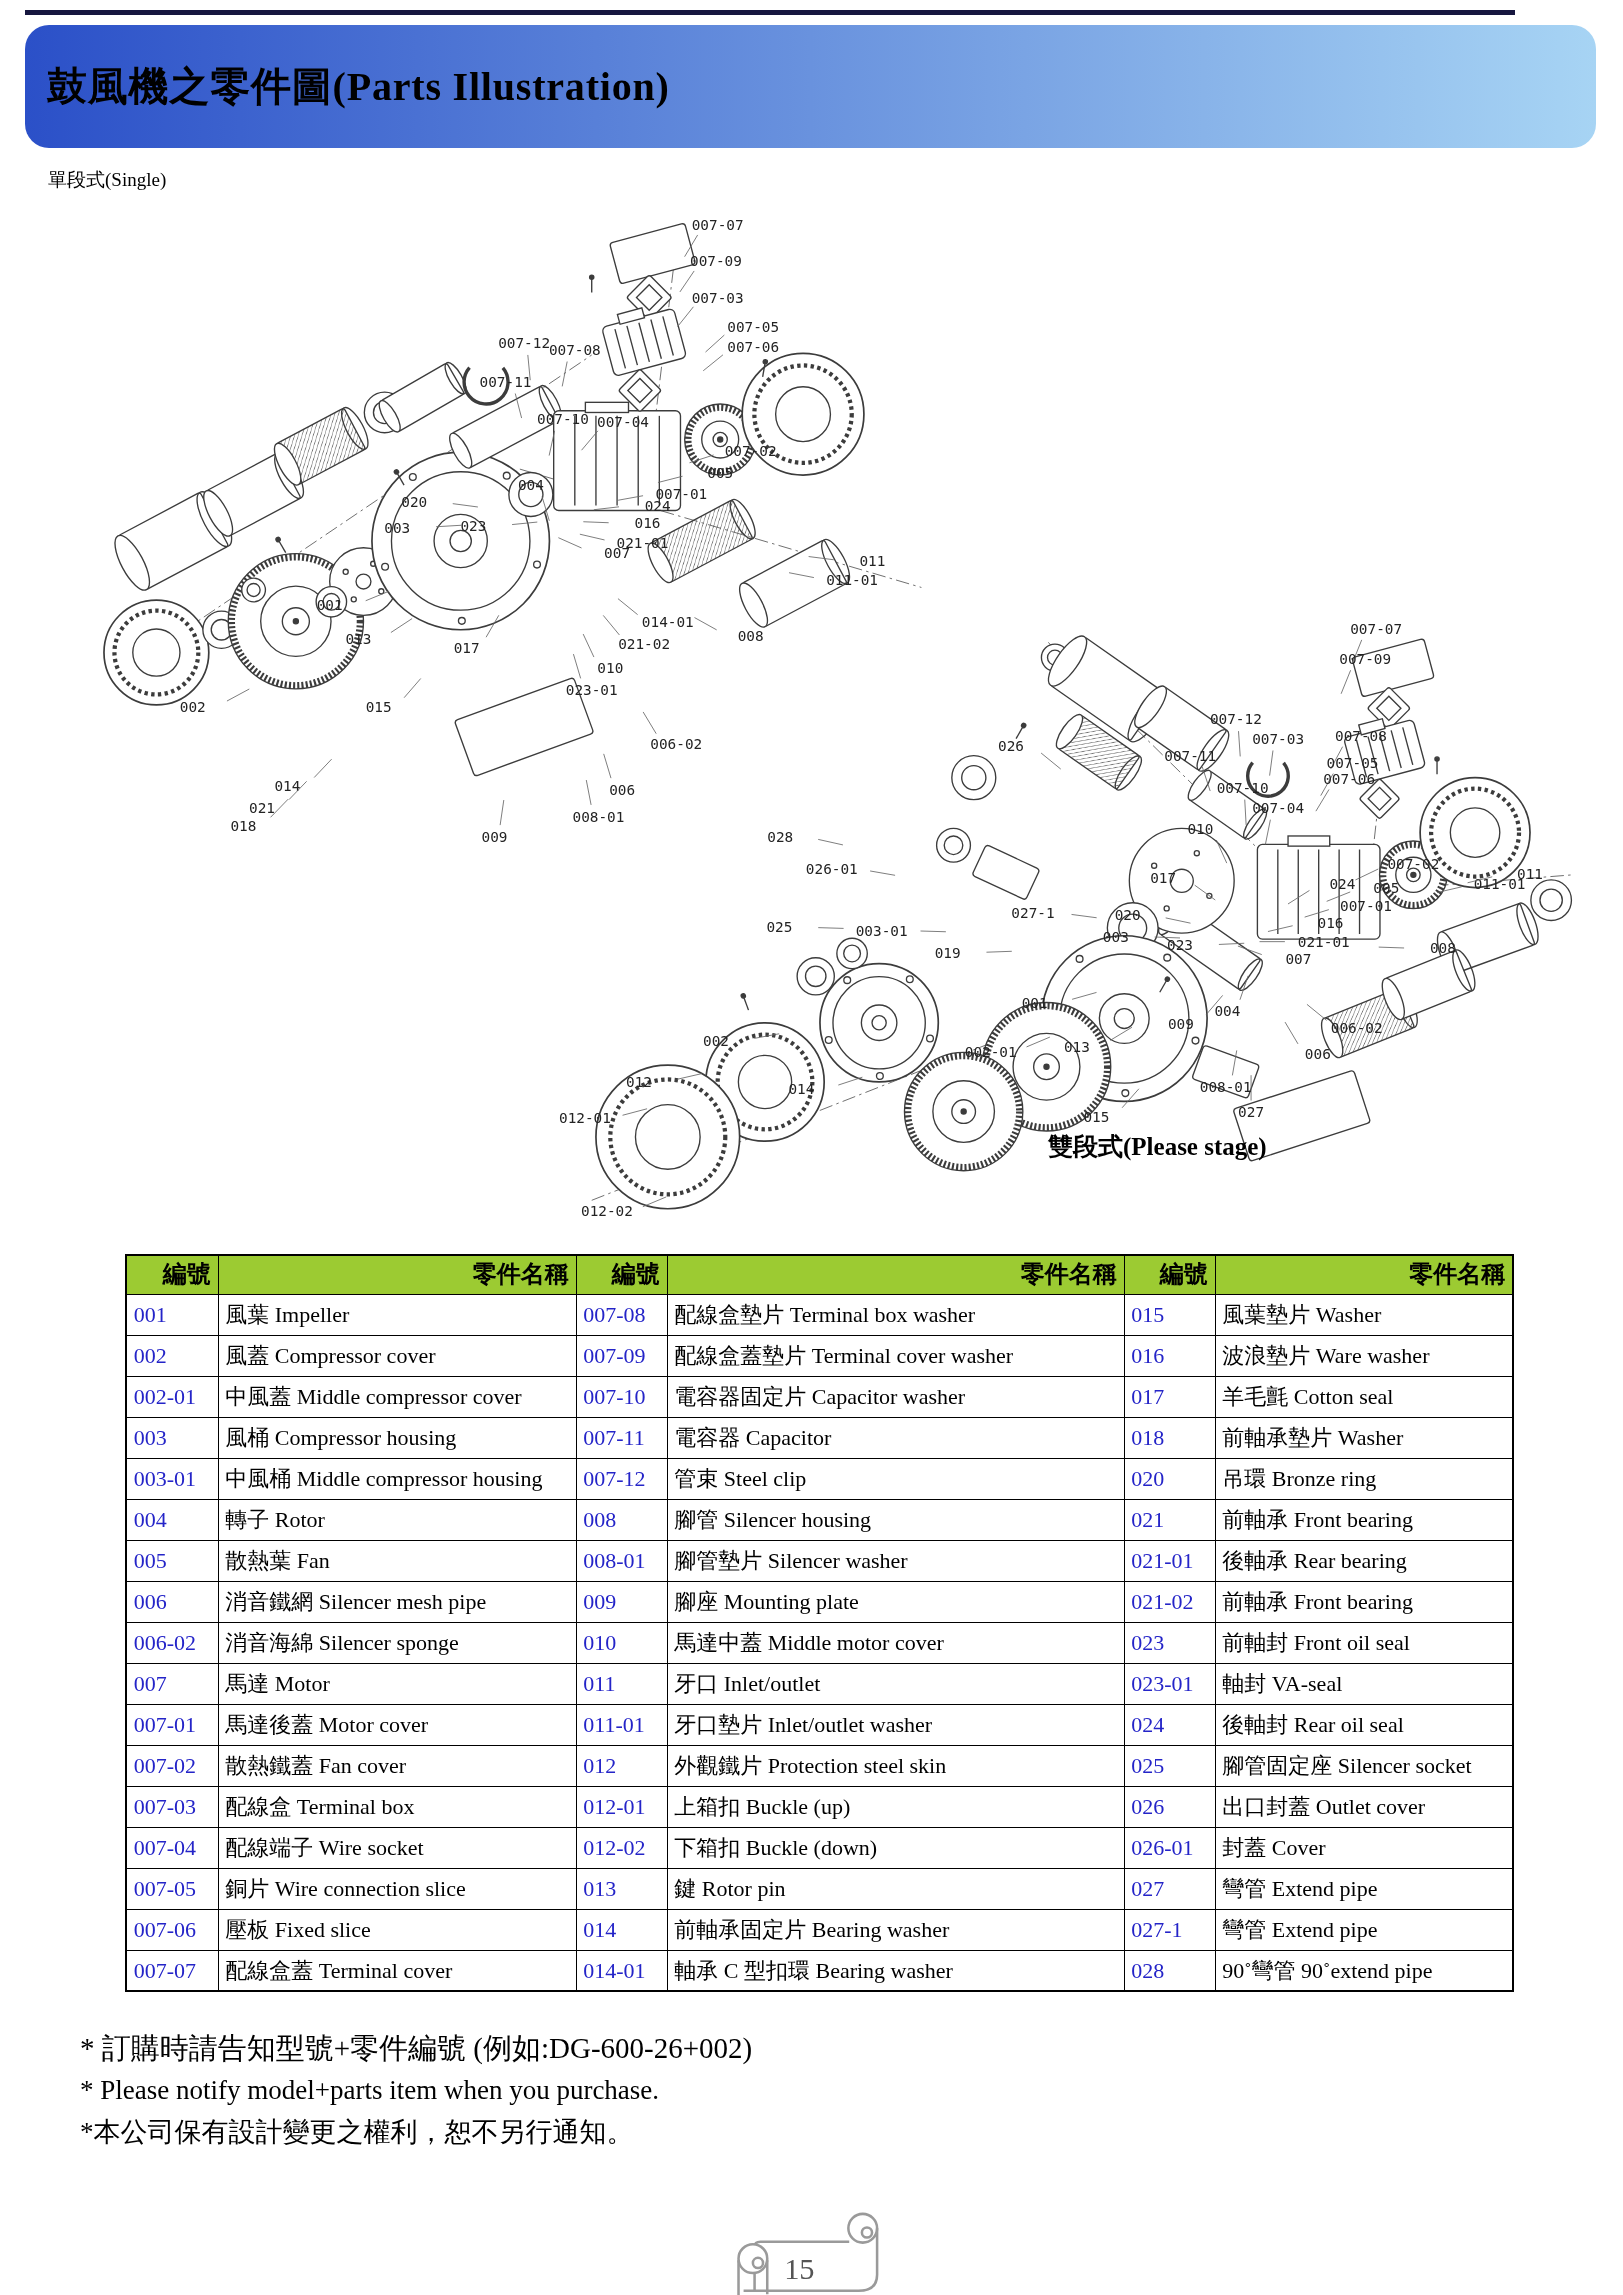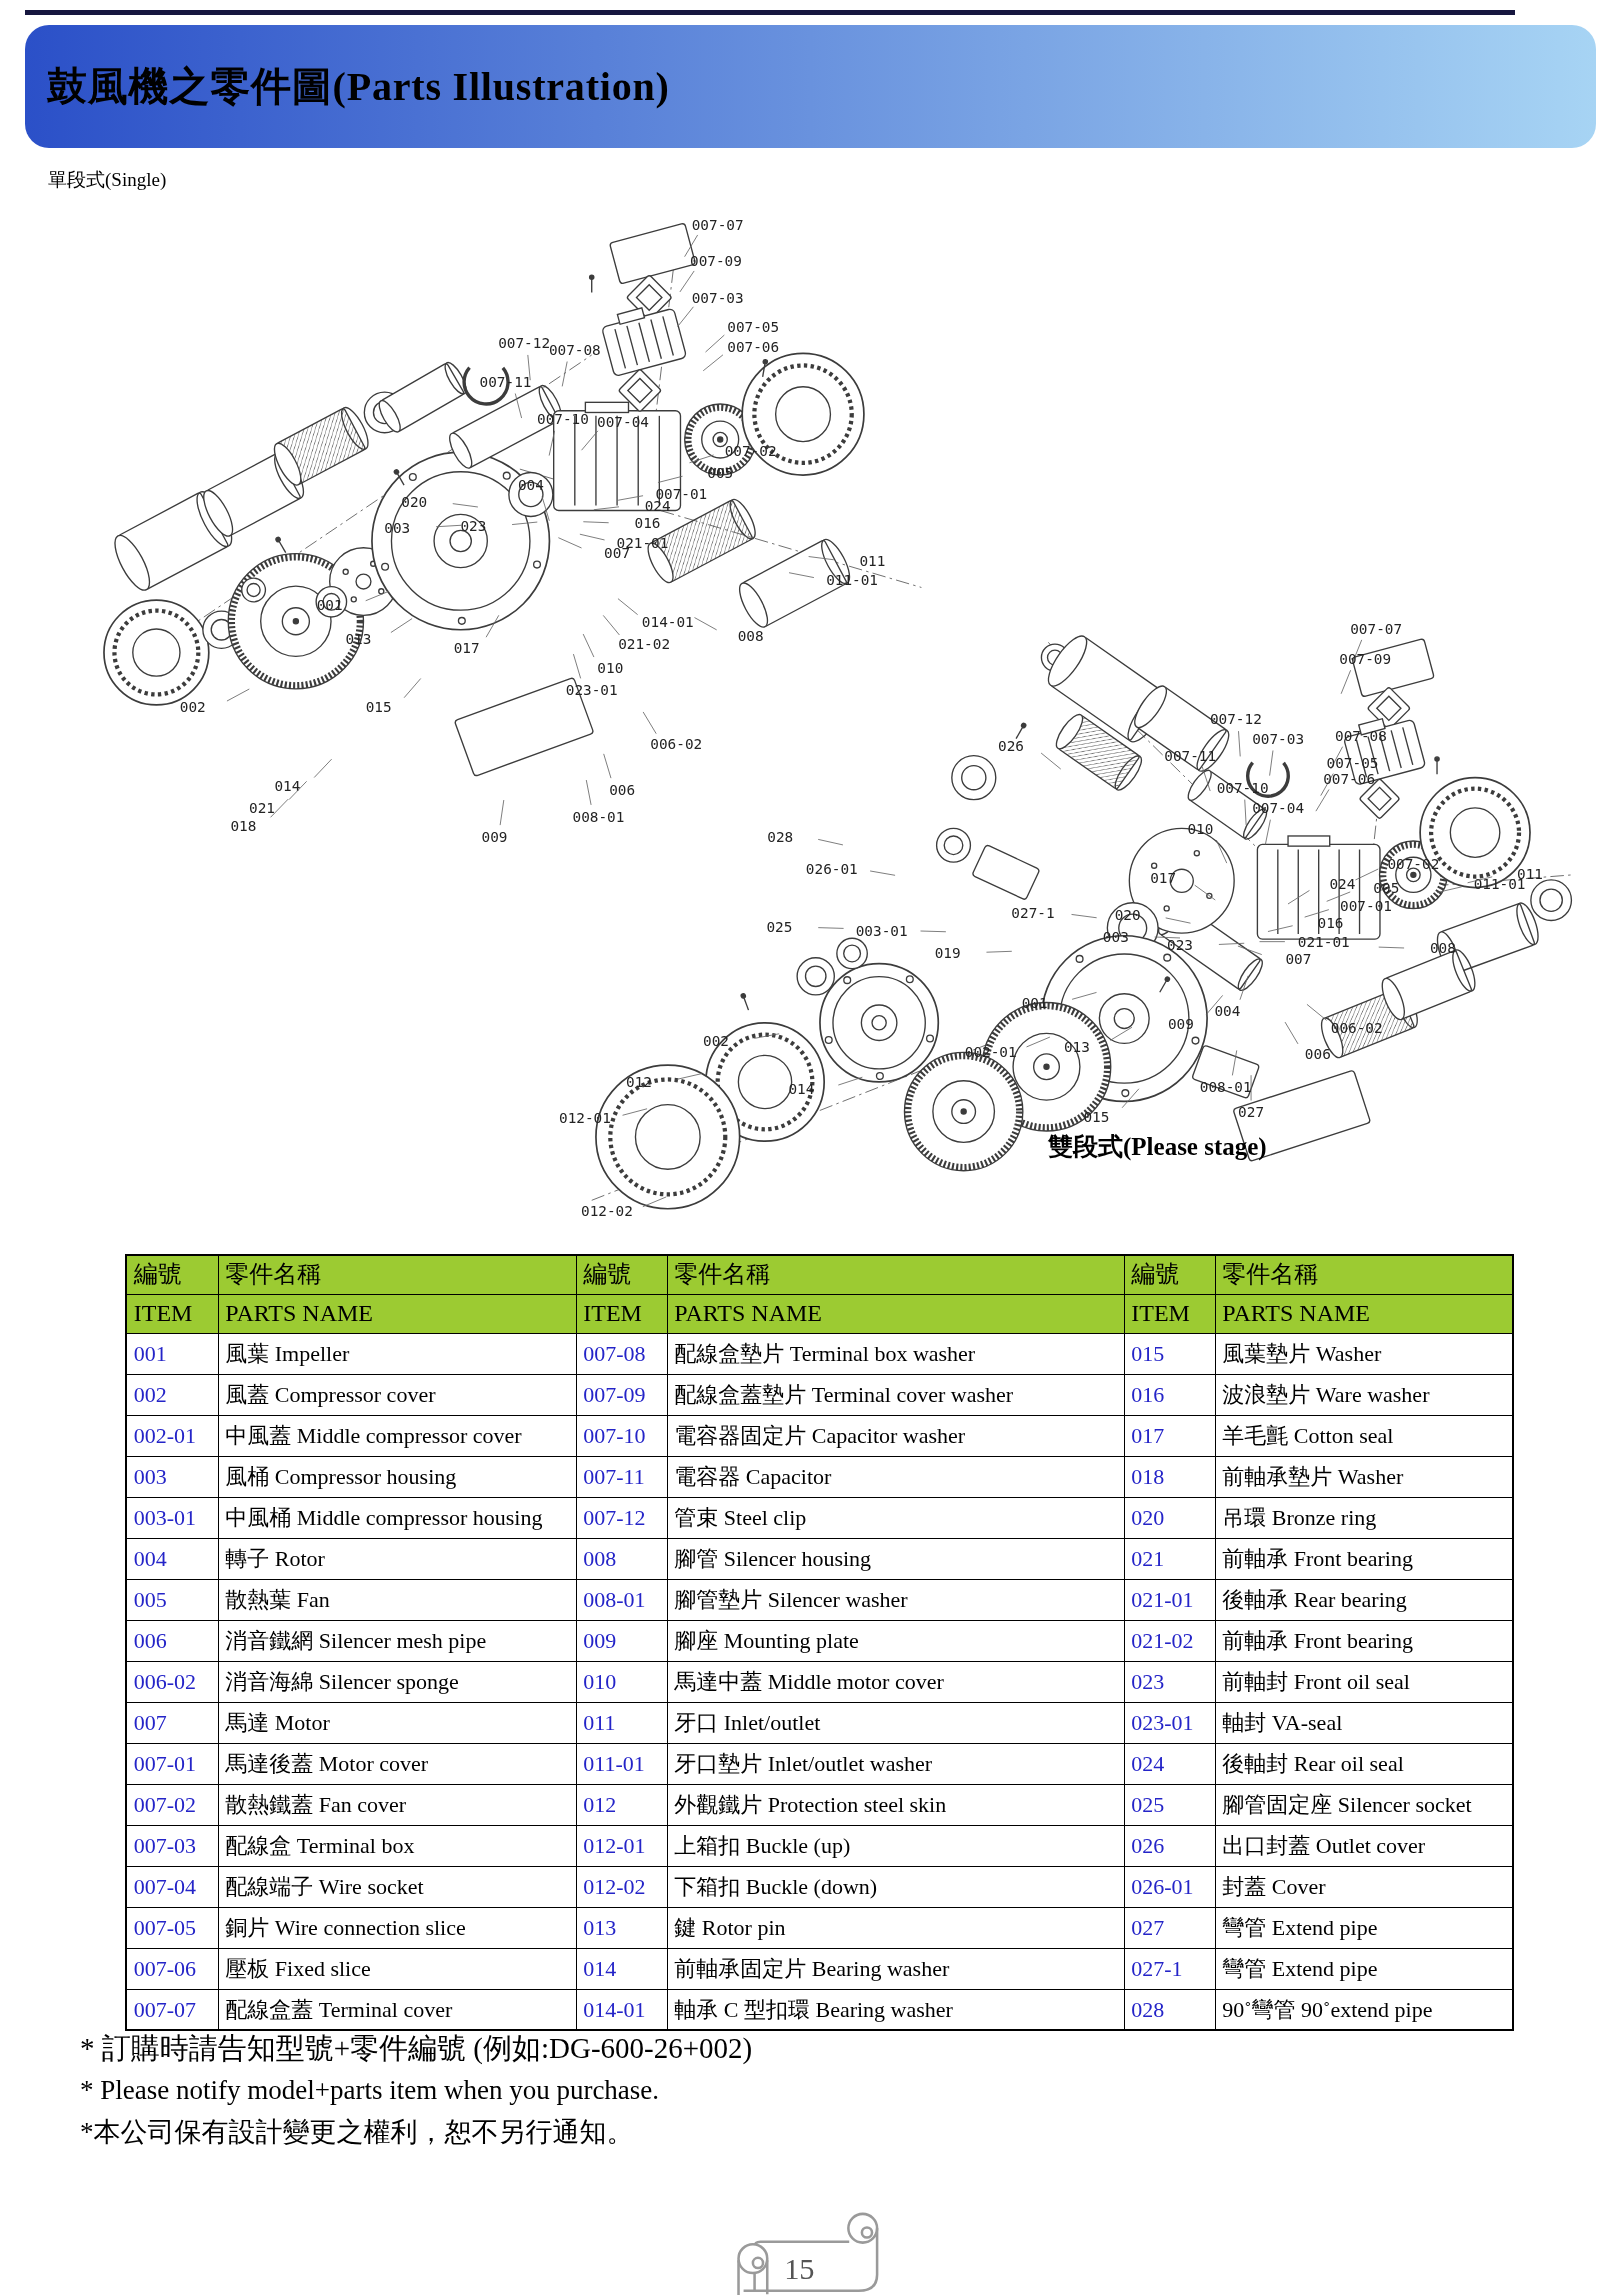--- a/index.html
+++ b/index.html
@@ -17,21 +17,21 @@
 
   svg.diagram{position:absolute;left:0;top:211px;width:1623px;height:1053px;}
   svg .callout{font-family:"DejaVu Sans Mono",monospace;font-size:17px;fill:#232323;}
 
   table.parts{position:absolute;left:125px;top:1254px;width:1388px;
       border-collapse:collapse;table-layout:fixed;border:2.5px solid #000;}
   table.parts th,table.parts td{border:1.7px solid #000;padding:0 6.8px;
       white-space:nowrap;overflow:hidden;line-height:1.05;}
   table.parts thead tr{height:39px;}
   table.parts tbody tr{height:41px;}
-  table.parts th{background:var(--hdr-green,#9ccb32);font-weight:normal;font-size:24px;text-align:left;}
+  table.parts th{background:var(--hdr-green,#9ccb32);font-weight:bold;font-size:24px;text-align:right;}
   td.item-cell{color:var(--item-blue,#2424c8);font-size:22px;}
   td.name-cell{font-size:22px;margin-left:20px;}
 
   .notes{position:absolute;left:80px;top:2027px;}
   .note{line-height:42px;font-size:27px;}
   .note-0{font-weight:normal;font-size:29px;}
 
   svg.scroll{position:absolute;left:725px;top:2196px;width:169px;height:100px;}
   svg.scroll .pageno{font-family:"Liberation Serif",serif;font-size:36px;fill:#555;}
 </style>
@@ -592,28 +592,20 @@
     </colgroup>
   <thead data-name="parts-table-head">
       <tr>
         <th data-name="table-header-zh-item">編號</th>
         <th data-name="table-header-zh-name">零件名稱</th>
         <th data-name="table-header-zh-item">編號</th>
         <th data-name="table-header-zh-name">零件名稱</th>
         <th data-name="table-header-zh-item">編號</th>
         <th data-name="table-header-zh-name">零件名稱</th>
       </tr>
-      <tr>
-        <th data-name="table-header-en-item">ITEM</th>
-        <th data-name="table-header-en-name">PARTS NAME</th>
-        <th data-name="table-header-en-item">ITEM</th>
-        <th data-name="table-header-en-name">PARTS NAME</th>
-        <th data-name="table-header-en-item">ITEM</th>
-        <th data-name="table-header-en-name">PARTS NAME</th>
-      </tr>
     </thead>
   <tbody data-name="parts-table-body">
       <tr data-name="table-row">
         <td class="item-cell" data-name="item-cell">001</td>
         <td class="name-cell" data-name="parts-name-cell">風葉  Impeller</td>
         <td class="item-cell" data-name="item-cell">007-08</td>
         <td class="name-cell" data-name="parts-name-cell">配線盒墊片  Terminal box washer</td>
         <td class="item-cell" data-name="item-cell">015</td>
         <td class="name-cell" data-name="parts-name-cell">風葉墊片  Washer</td>
       </tr>

